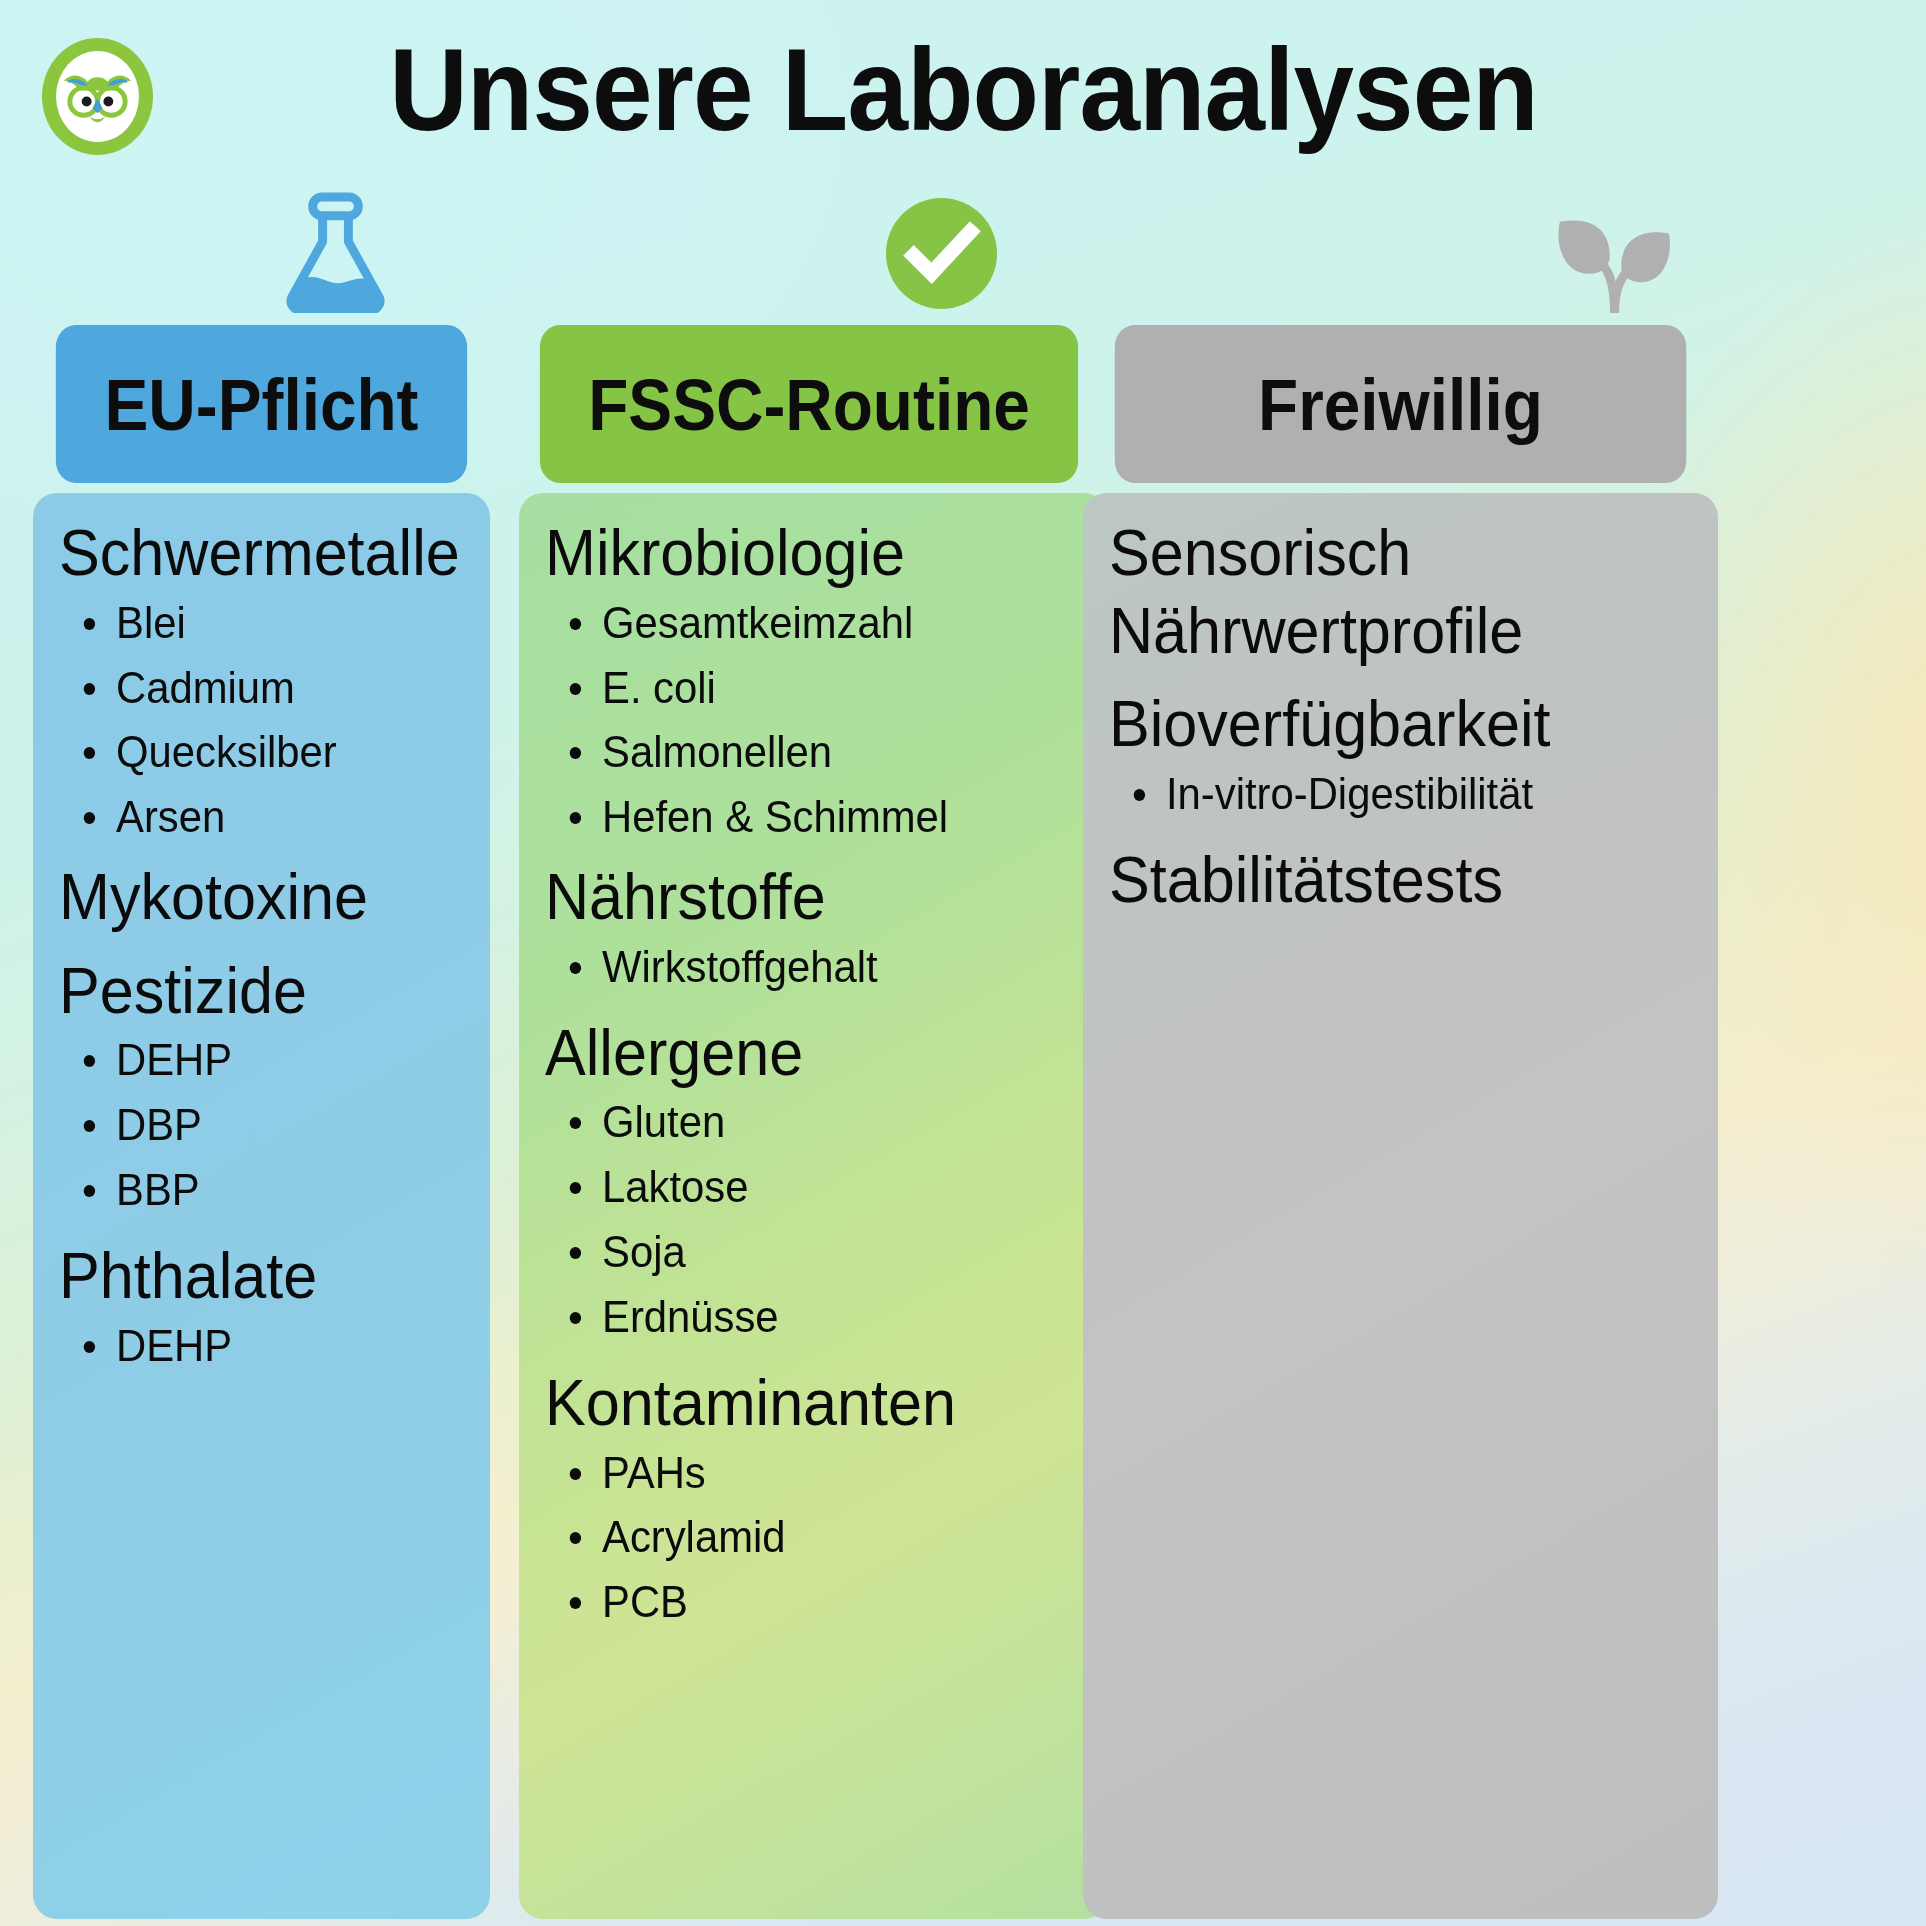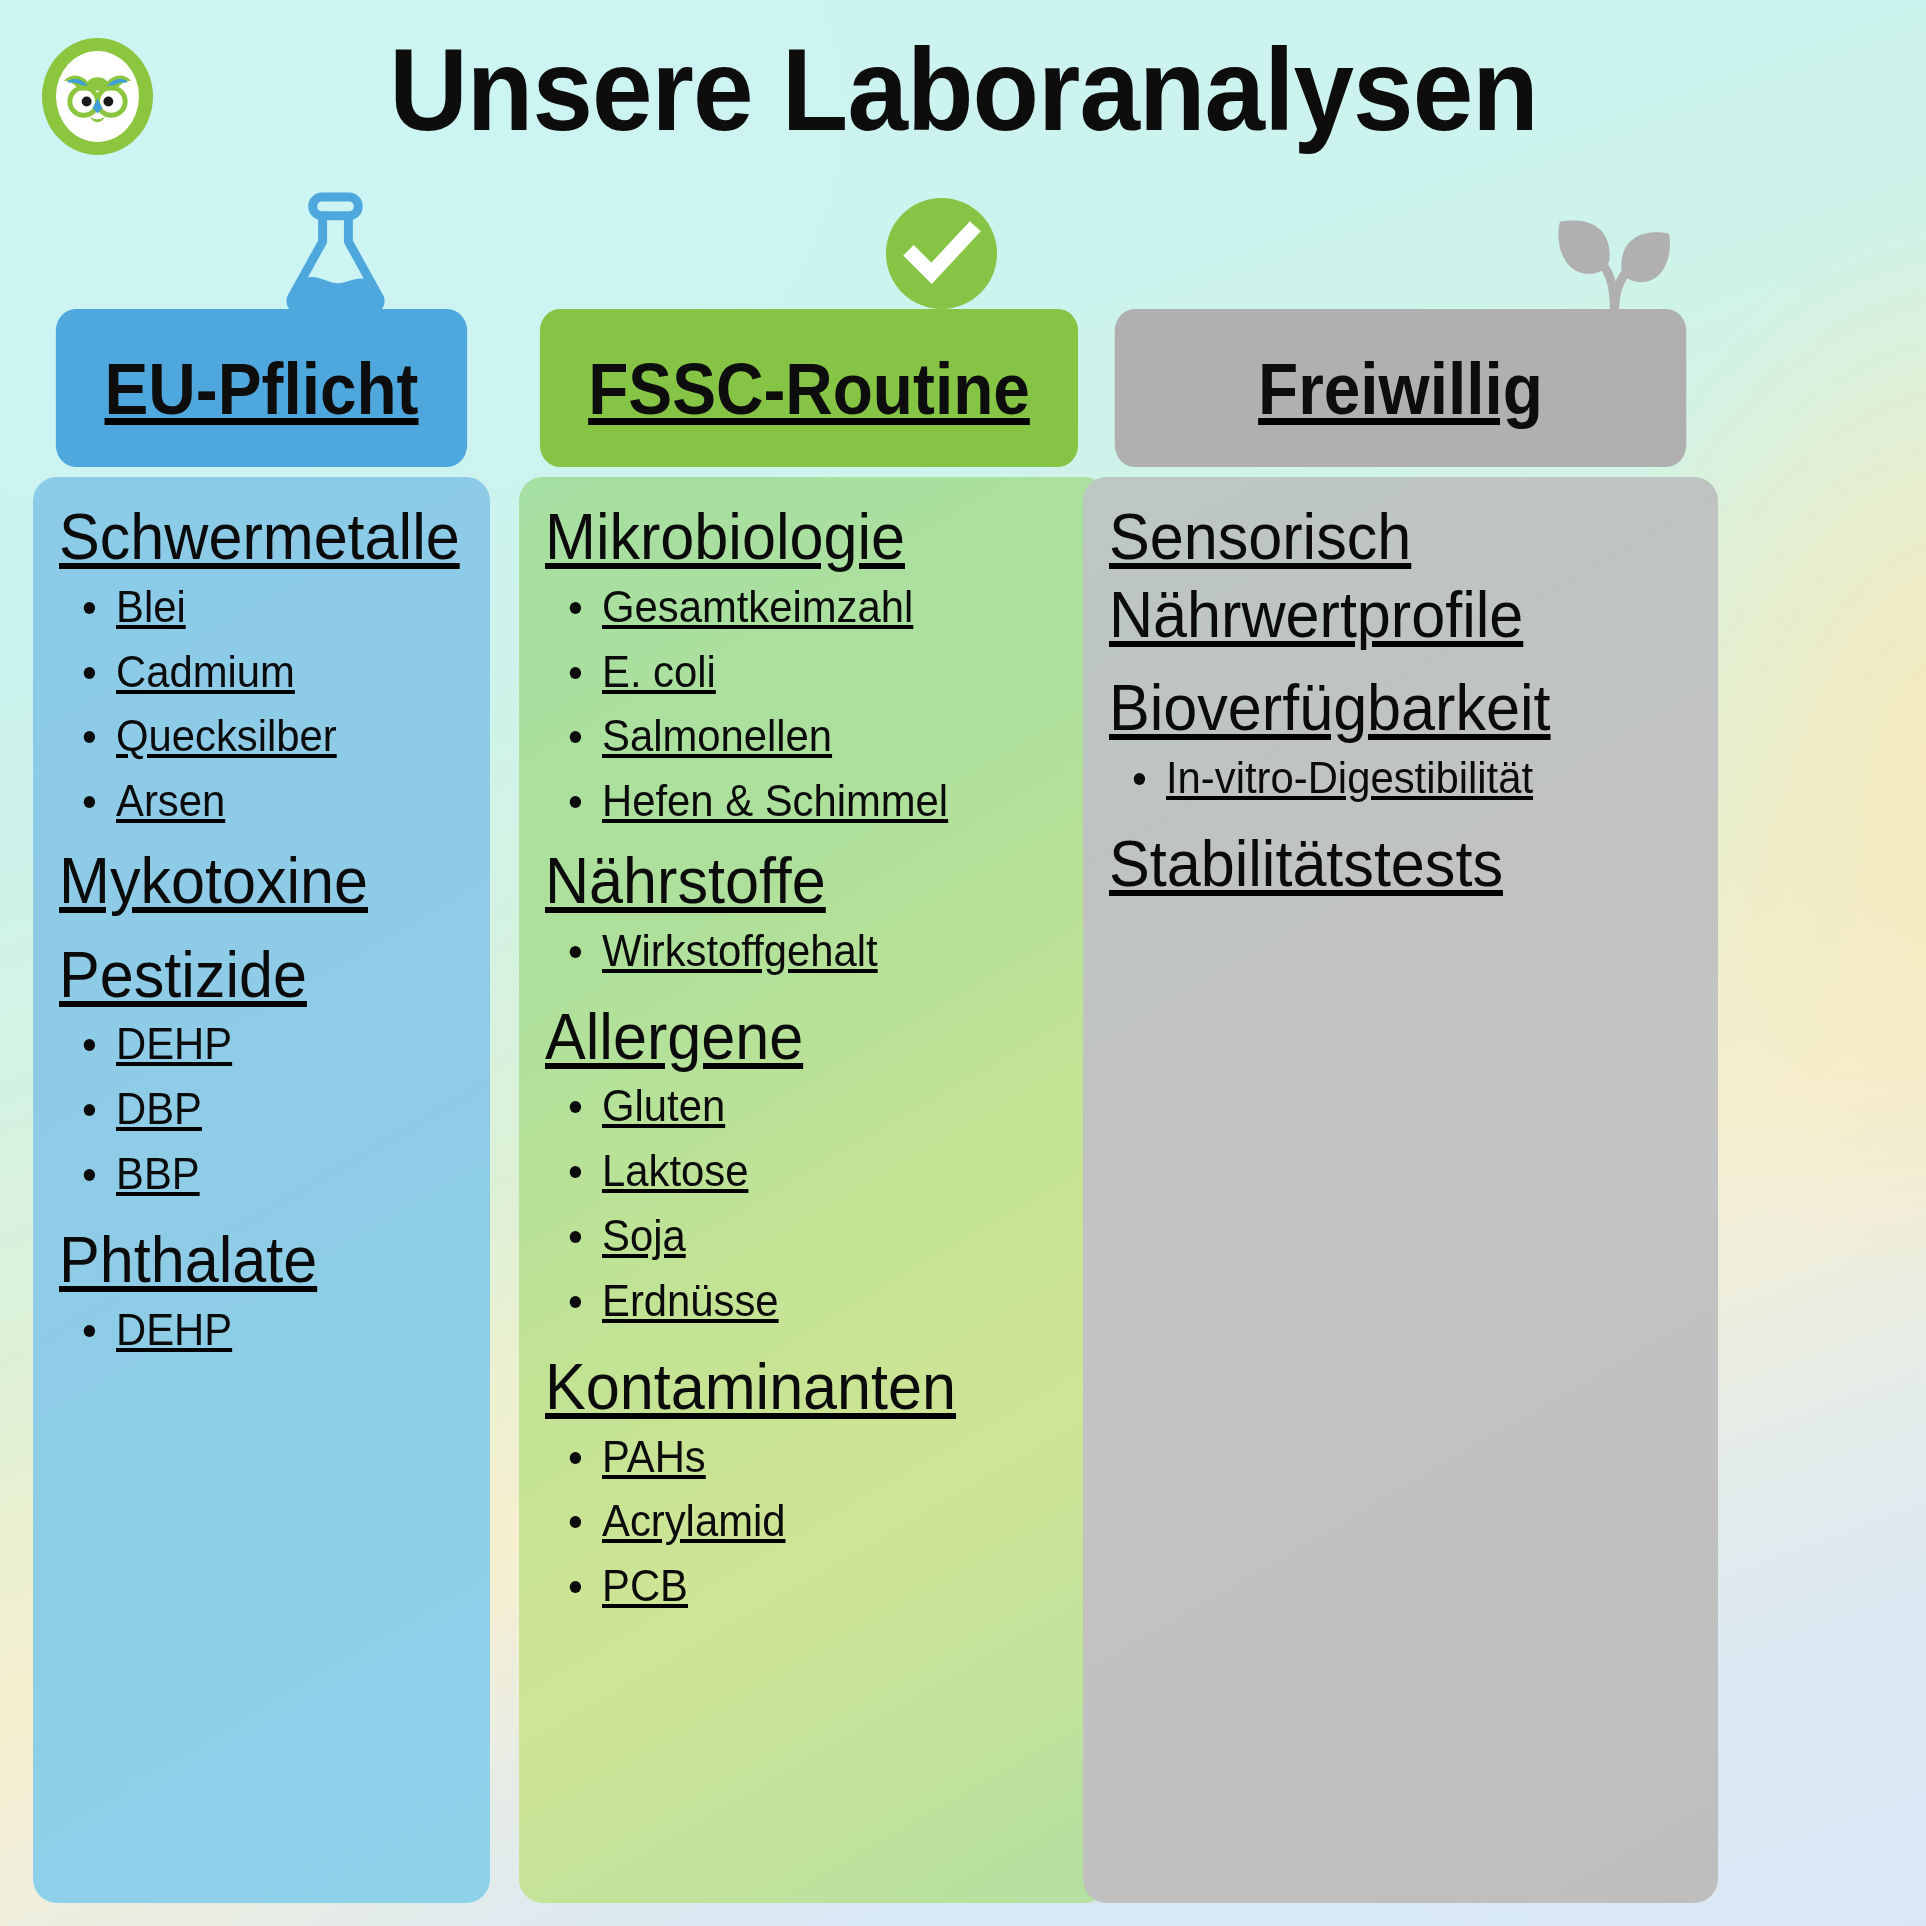--- a/index.html
+++ b/index.html
@@ -56,21 +56,21 @@
   
   .iconrow{position:absolute;left:0;top:184px;width:1927px;height:129px;}
   .icon-slot{position:absolute;top:0;width:604px;height:129px;
     display:flex;align-items:flex-end;justify-content:center;}
   .icon-slot.c1{left:33px;}
   .icon-slot.c2{left:639px;}
   .icon-slot.c3{left:1312px;}
 
   
   .cols{position:absolute;left:0;top:309px;width:1927px;height:1604px;}
-  .col{position:absolute;top:0;text-decoration:underline;}
+  .col{position:absolute;top:16px;}
   .col.c1{left:33px;width:457px;}
   .col.c2{left:510px;width:598px;}
   .col.c3{left:1059px;width:635px;margin-left:24px;}
 
   .col-header{
     height:158px;border-radius:22px;
     display:flex;align-items:center;justify-content:center;
     font-size:73px;font-weight:700;color:#0d0d0d;
     font-family:"Liberation Sans Narrow","Liberation Sans","DejaVu Sans Condensed",sans-serif;
     transform:scaleX(.9);transform-origin:center;

